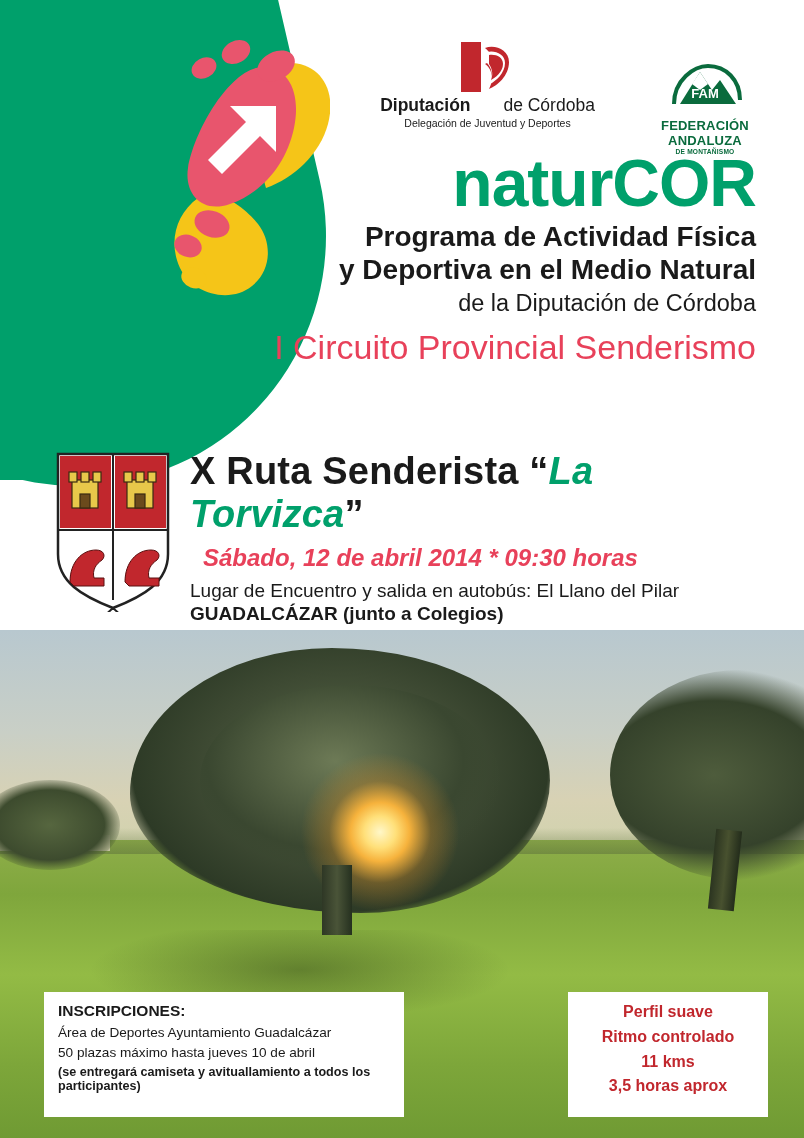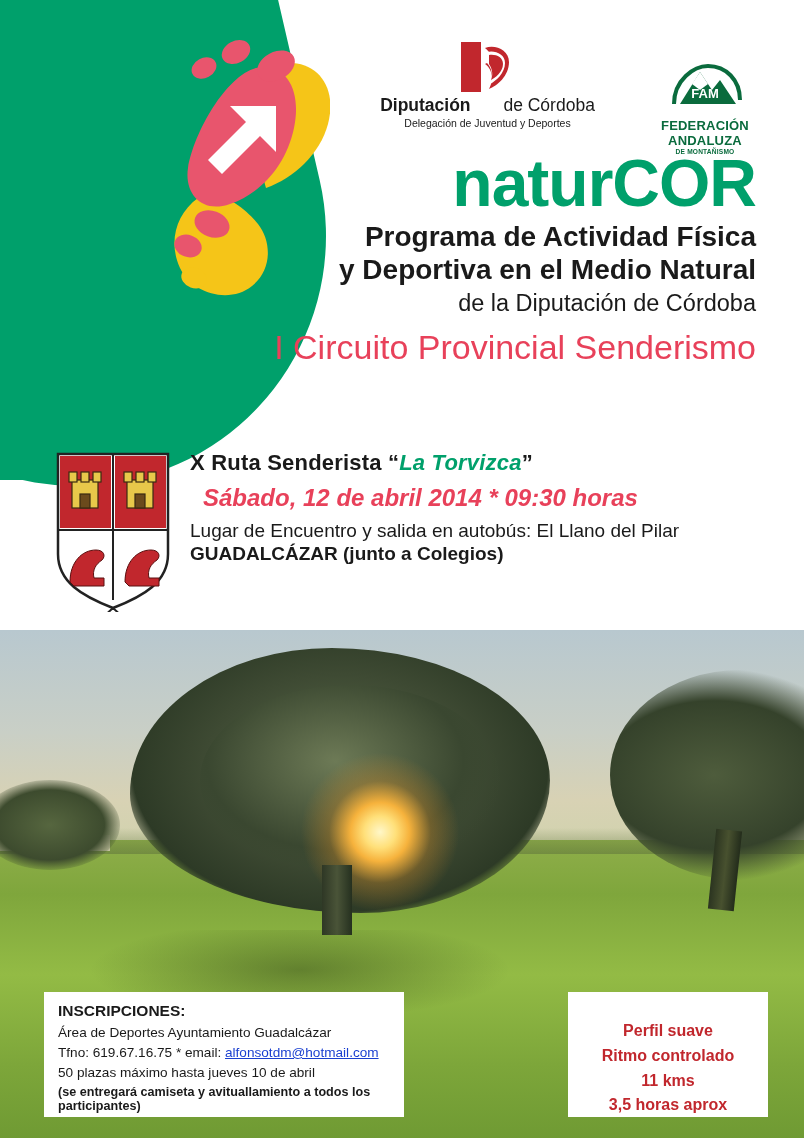--- a/index.html
+++ b/index.html
@@ -53,21 +53,21 @@
   .t-line1 { font-size: 28px; font-weight: bold; color: #1a1a1a; line-height: 1.18; margin-top: 4px; }
   .t-line2 { font-size: 28px; font-weight: bold; color: #1a1a1a; line-height: 1.18; padding-left: 42px; }
   .t-line3 { font-size: 23.5px; color: #1a1a1a; line-height: 1.3; margin-top: 2px; }
   .t-circuito { font-size: 34px; color: #e8415a; margin-top: 8px; line-height: 1.2; padding-left: 39px; }
 
   
   .shield-wrap { position: absolute; left: 52px; top: 450px; width: 122px; height: 162px; z-index: 6; }
 
   
   .route { position: absolute; left: 190px; top: 450px; width: 580px; z-index: 6; }
-  .r-title { font-size: 22px; font-weight: bold; color: #1a1a1a; letter-spacing: .2px; }
+  .r-title { font-size: 38px; font-weight: bold; color: #1a1a1a; letter-spacing: .2px; }
   .r-title .green-it { color: #00a06b; font-style: italic; }
   .r-date { font-size: 24px; font-weight: bold; font-style: italic; color: #e8415a; margin-top: 8px; margin-left: 13px; }
   .r-place1 { font-size: 19px; color: #1a1a1a; margin-top: 8px; }
   .r-place2 { font-size: 19px; font-weight: bold; color: #1a1a1a; margin-top: 1px; }
 
   
   .photo {
     position: absolute; left: 0; top: 630px; width: 804px; height: 508px;
     overflow: hidden; z-index: 2;
   }
@@ -130,21 +130,21 @@
     position: absolute; left: 44px; top: 992px; width: 360px; height: 125px;
     background: #ffffff; z-index: 8; padding: 10px 12px 8px 14px;
   }
   .ins-title { font-size: 15.5px; font-weight: bold; color: #1a1a1a; }
   .ins-line { font-size: 13.6px; color: #1a1a1a; margin-top: 5px; }
   .ins-line a { color: #1a3fd0; text-decoration: underline; }
   .ins-small { font-size: 12.6px; font-weight: bold; color: #1a1a1a; margin-top: 5px; }
 
   .perfil {
     position: absolute; left: 568px; top: 992px; width: 200px; height: 125px;
-    background: #ffffff; z-index: 8; text-align: center; padding-top: 27px;
+    background: #ffffff; z-index: 8; text-align: center; padding-top: 8px;
   }
   .pf-line { font-size: 16px; font-weight: bold; color: #c1272d; line-height: 1.55; }
 </style>
 </head>
 <body>
 
 <div class="green-swoosh"></div>
 <div class="green-swoosh2"></div>
 
 <div class="footprint">
@@ -248,21 +248,20 @@
   <div class="tree-main"></div>
   <div class="tree-main2"></div>
   <div class="sunburst"></div>
   <div class="trunk-main"></div>
   <div class="field-shadow"></div>
 </div>
 
 <div class="inscrip">
   <div class="ins-title">INSCRIPCIONES:</div>
   <div class="ins-line">Área de Deportes Ayuntamiento Guadalcázar</div>
-  <div class="ins-line"><span>Tfno: 619.67.16.75 * email: </span><a href="#">alfonsotdm@hotmail.com</a></div>
   <div class="ins-line">50 plazas máximo hasta jueves 10 de abril</div>
   <div class="ins-small">(se entregará camiseta y avituallamiento a todos los participantes)</div>
 </div>
 
 <div class="perfil">
   <div class="pf-line">Perfil suave</div>
   <div class="pf-line">Ritmo controlado</div>
   <div class="pf-line">11 kms</div>
   <div class="pf-line">3,5 horas aprox</div>
 </div>

